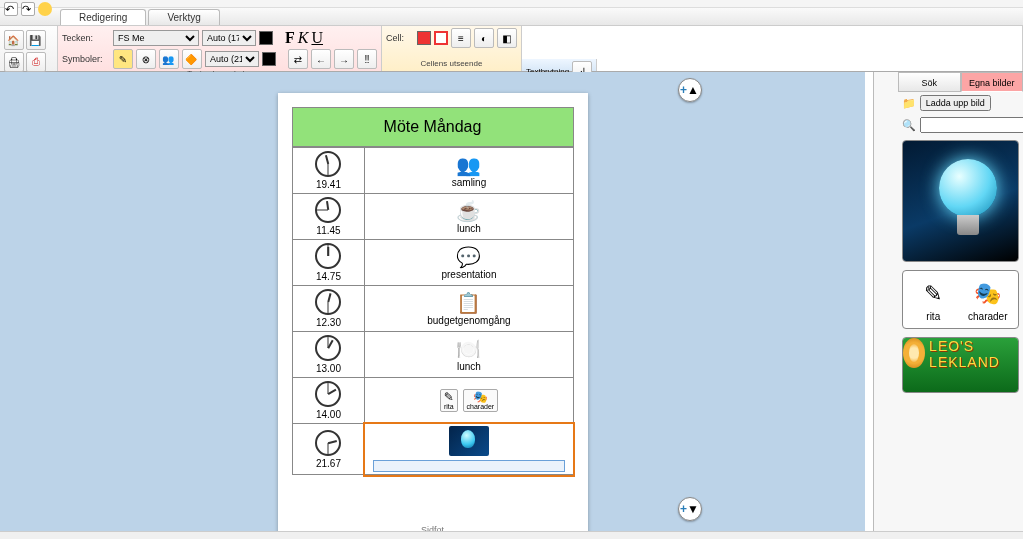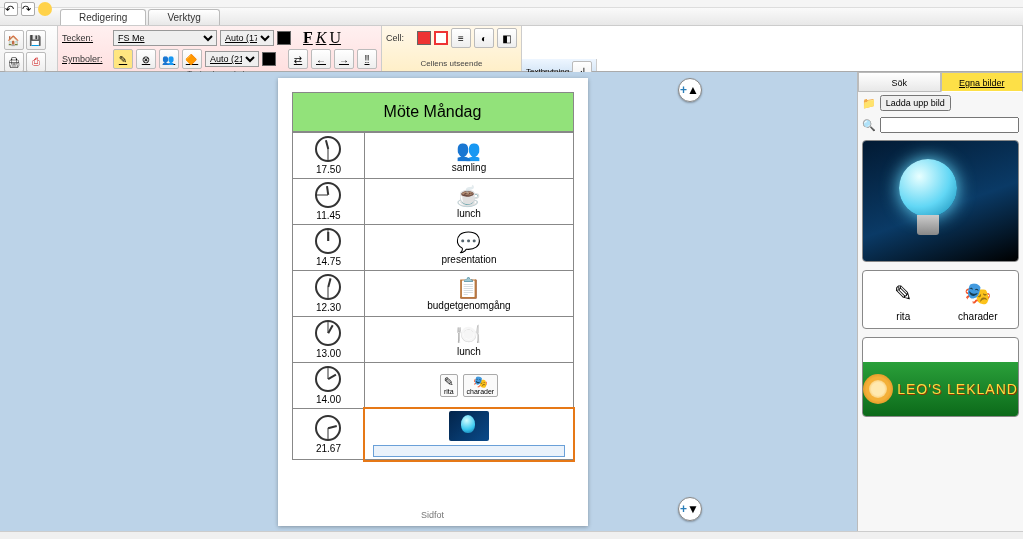--- a/index.html
+++ b/index.html
@@ -12,74 +12,74 @@
 .tabstrip .tab { padding: 2px 18px; font-size: 10px; color:#333; border:1px solid #bbb; border-bottom:none; background:linear-gradient(#fff,#e8e8e8); margin-right:2px; border-radius:3px 3px 0 0;}
 .tabstrip .tab.active { background:#fff; }
 .tabstrip .mini-icons { position:absolute; left:4px; top:2px; display:flex; gap:3px;}
 .mini-icon { width:14px; height:14px; border-radius:2px; display:inline-block;}
 
 .ribbon { height: 46px; display:flex; border-bottom:1px solid #aaa;}
 .ribbon-group { border-right:1px solid #ccc; padding:2px 4px; display:flex; flex-direction:column; }
 .ribbon-group .label { font-size:8px; text-align:center; color:#444; height:10px; line-height:10px; }
 .ribbon-group .body { flex:1; display:flex; align-items:center; gap:3px; }
 .rg-arkiv { width:58px; background:linear-gradient(#fefefe,#f0f0f0); }
-.rg-text { flex:0 0 310px; background:linear-gradient(#fff0f0,#ffe0e0);text-decoration:underline; }
+.rg-text { flex:0 0 310px; background:linear-gradient(#fff0f0,#ffe0e0); }
 .rg-cell { flex:0 0 130px; background:linear-gradient(#fff8ea,#ffefc8); }
 .rg-just { flex:0 0 68px; background:linear-gradient(#eef6ff,#d8e8f8);margin-top:33px; }
 .rg-rest { flex:1; background:#fff;}
 .btn { width:20px; height:20px; border:1px solid #bbb; background:linear-gradient(#fff,#eee); border-radius:2px; display:inline-flex; align-items:center; justify-content:center; font-size:10px;}
 .row2 { display:flex; flex-direction:column; gap:1px; flex:1;}
 .row { display:flex; align-items:center; gap:3px; height:20px;}
 .lbl { font-size:9px; color:#333; width:48px;}
 select.thin { font-size:9px; height:16px; border:1px solid #999;}
 .swatch { width:14px; height:14px; border:1px solid #666;}
 .bold { font-family:serif; font-weight:bold; font-size:16px;}
 .italic { font-family:serif; font-style:italic; font-size:16px;}
 .uline { font-family:serif; text-decoration:underline; font-size:16px;}
 
-.workspace { position:absolute; top:72px; left:0; right:158px; bottom:8px; background:#bcd3e8; display:flex; justify-content:center; padding:6px 0; overflow:hidden;}
+.workspace { position:absolute; top:72px; left:0; right:158px; bottom:8px; background:#bcd3e8; display:flex; justify-content:center; padding:21px 0; overflow:hidden;}
 .page { width:310px; height:448px; background:#fff; box-shadow:0 1px 4px rgba(0,0,0,.3); padding:14px; position:relative;}
 .page-title { background:#92e27a; text-align:center; font-size:16px; padding:10px 0; border:1px solid #888;}
 table.sched { width:100%; border-collapse:collapse; margin-top:0;}
 table.sched td { border:1px solid #888; height:46px; text-align:center; vertical-align:middle; font-size:10px; padding:2px;}
 .clock { width:26px; height:26px; border:2px solid #333; border-radius:50%; position:relative; margin:0 auto 2px;}
 .clock::before,.clock::after{content:"";position:absolute;background:#333;left:50%;top:50%;transform-origin:bottom center;}
 .clock::before{width:1.5px;height:9px;transform:translate(-50%,-100%) rotate(var(--h,0deg));}
 .clock::after{width:1px;height:11px;transform:translate(-50%,-100%) rotate(var(--m,0deg));}
 .sym { font-size:20px; display:block;}
 .sel { outline:2px solid #e67817;}
 .sel .textbox { border:1px solid #6aa0d8; background:#eaf2fb; height:12px; margin:2px 6px 0;}
 .thumb-mini { width:40px; height:30px; background:linear-gradient(135deg,#03244a,#0a4a8a); display:inline-block; border-radius:2px; position:relative;}
 .thumb-mini::after{content:"";position:absolute;left:12px;top:4px;width:14px;height:18px;border-radius:50% 50% 45% 45%;background:radial-gradient(circle at 40% 30%,#cffcff,#3ac8f0 60%,#0a6aa0);}
 .footer { position:absolute; bottom:6px; left:0; right:0; text-align:center; font-size:9px; color:#777;margin-top:15px;}
 
 .handle { position:absolute; width:24px; height:24px; background:#fff; border:1px solid #888; border-radius:50%; box-shadow:0 1px 2px rgba(0,0,0,.3); display:flex; align-items:center; justify-content:center; font-size:12px;}
 .handle.top { top:78px; left:calc(50% + 166px);}
 .handle.bot { bottom:18px; left:calc(50% + 166px);}
 .handle .plus { color:#2a7db8; font-weight:bold;}
 
-.rightpanel { position:absolute; top:72px; right:0; bottom:8px; width:166px; background:#f7f7f7; border-left:1px solid #bbb; display:flex; flex-direction:column;}
+.rightpanel { position:absolute; top:72px; right:0; bottom:8px; width:150px; background:#f7f7f7; border-left:1px solid #bbb; display:flex; flex-direction:column;padding-left:24px;}
 .rp-tabs { display:flex; height:20px; font-size:9px;}
 .rp-tabs div { flex:1; text-align:center; line-height:20px; border:1px solid #bbb; background:linear-gradient(#fff,#e8e8e8);}
-.rp-tabs div.active { background:#fde047; border-bottom-color:#fff;text-decoration:underline;}
+.rp-tabs div.active { background:#fca5a5; border-bottom-color:#fff;}
 .rp-row { display:flex; align-items:center; gap:4px; padding:3px 4px;}
 .rp-row button { font-size:9px; padding:1px 4px;}
 .rp-row input[type=text]{ flex:1; height:16px; font-size:10px;}
 .rp-radios { font-size:9px; padding:2px 6px;}
 .rp-radios label { margin-right:6px;}
 .rp-body { flex:1; overflow:auto; padding:4px;}
 .img-card { background:#fff; border:1px solid #888; border-radius:4px; margin-bottom:8px; overflow:hidden;}
 .img-card.big .inner { height:120px; background:linear-gradient(160deg,#021a33,#0a3a66 55%,#000); position:relative;}
 .bulb { position:absolute; left:36px; top:18px; width:58px; height:78px;}
 .bulb .glass{width:58px;height:58px;border-radius:50%;background:radial-gradient(circle at 35% 30%,#e8ffff,#62d7f5 55%,#0b84b0);box-shadow:0 0 18px #6adfff;}
 .bulb .base{width:22px;height:20px;background:linear-gradient(#ccc,#888);margin:-2px auto 0;border-radius:0 0 3px 3px;}
 .img-card.twin { display:flex; padding:6px; gap:6px;}
 .twin .half { flex:1; text-align:center; font-size:10px;}
 .twin .ic { height:34px; display:flex; align-items:center; justify-content:center; font-size:22px;}
-.img-card.lek .inner{height:54px;background:linear-gradient(#2aa03a,#0c6a1a);display:flex;align-items:center;justify-content:center;margin-top:24px;}
+.img-card.lek .inner{height:54px;background:linear-gradient(#2aa03a,#0c6a1a);display:flex;align-items:flex-start;justify-content:center;}
 .lek-logo{font-family:Impact,sans-serif;color:#ffd940;font-size:14px;letter-spacing:1px;text-shadow:1px 1px 0 #8a3a00;}
 .lek-lion{width:30px;height:30px;background:radial-gradient(circle,#f4b038 55%,#c77a12);border-radius:50%;margin-right:4px;position:relative;}
 .lek-lion::after{content:"";position:absolute;inset:6px;background:radial-gradient(circle,#ffe9b0 50%,#f4b038);border-radius:50%;}
 
 .statusbar { position:absolute; bottom:0; left:0; right:0; height:8px; background:#f0f0f0; border-top:1px solid #ccc;}
 
 .chip{display:inline-flex;flex-direction:column;align-items:center;border:1px solid #aaa;padding:1px 3px;font-size:7px;border-radius:2px;background:#fafafa;margin:0 1px;}
 .chip .ci{font-size:12px;line-height:12px;}
 </style>
 </head>
@@ -106,21 +106,21 @@
       <span class="btn" style="color:#c00">⎙</span>
       <span class="btn">📄</span>
     </div>
     <div class="label">Arkiv</div>
   </div>
 
   <div class="ribbon-group rg-text">
     <div class="row2">
       <div class="row">
         <span class="lbl">Tecken:</span>
-        <select class="thin" style="width:104px"><option>FS Me</option></select>
+        <select class="thin" style="width:86px"><option>FS Me</option></select>
         <select class="thin" style="width:54px"><option>Auto (17)</option></select>
         <span class="swatch" style="background:#000"></span>
         <span style="width:6px"></span>
         <span class="bold">F</span>
         <span class="italic">K</span>
         <span class="uline">U</span>
       </div>
       <div class="row">
         <span class="lbl">Symboler:</span>
         <span class="btn" style="background:#ffe680">✎</span>
@@ -172,21 +172,21 @@
       <div class="body"></div>
     </div>
 </div>
 
 <div class="workspace">
   <div class="page">
     <div class="page-title">Möte Måndag</div>
     <table class="sched">
       <tbody>
           <tr>
-            <td><div class="clock" style="--h:345deg;--m:180deg"></div><span>17.50</span></td>
+            <td><div class="clock" style="--h:345deg;--m:180deg"></div><span>19.41</span></td>
             <td><span class="sym">👥</span><span>samling</span></td>
           </tr>
       <tr>
             <td><div class="clock" style="--h:352deg;--m:270deg"></div><span>11.45</span></td>
             <td><span class="sym">☕</span><span>lunch</span></td>
           </tr>
       <tr>
             <td><div class="clock" style="--h:0deg;--m:0deg"></div><span>14.75</span></td>
             <td><span class="sym">💬</span><span>presentation</span></td>
           </tr>

